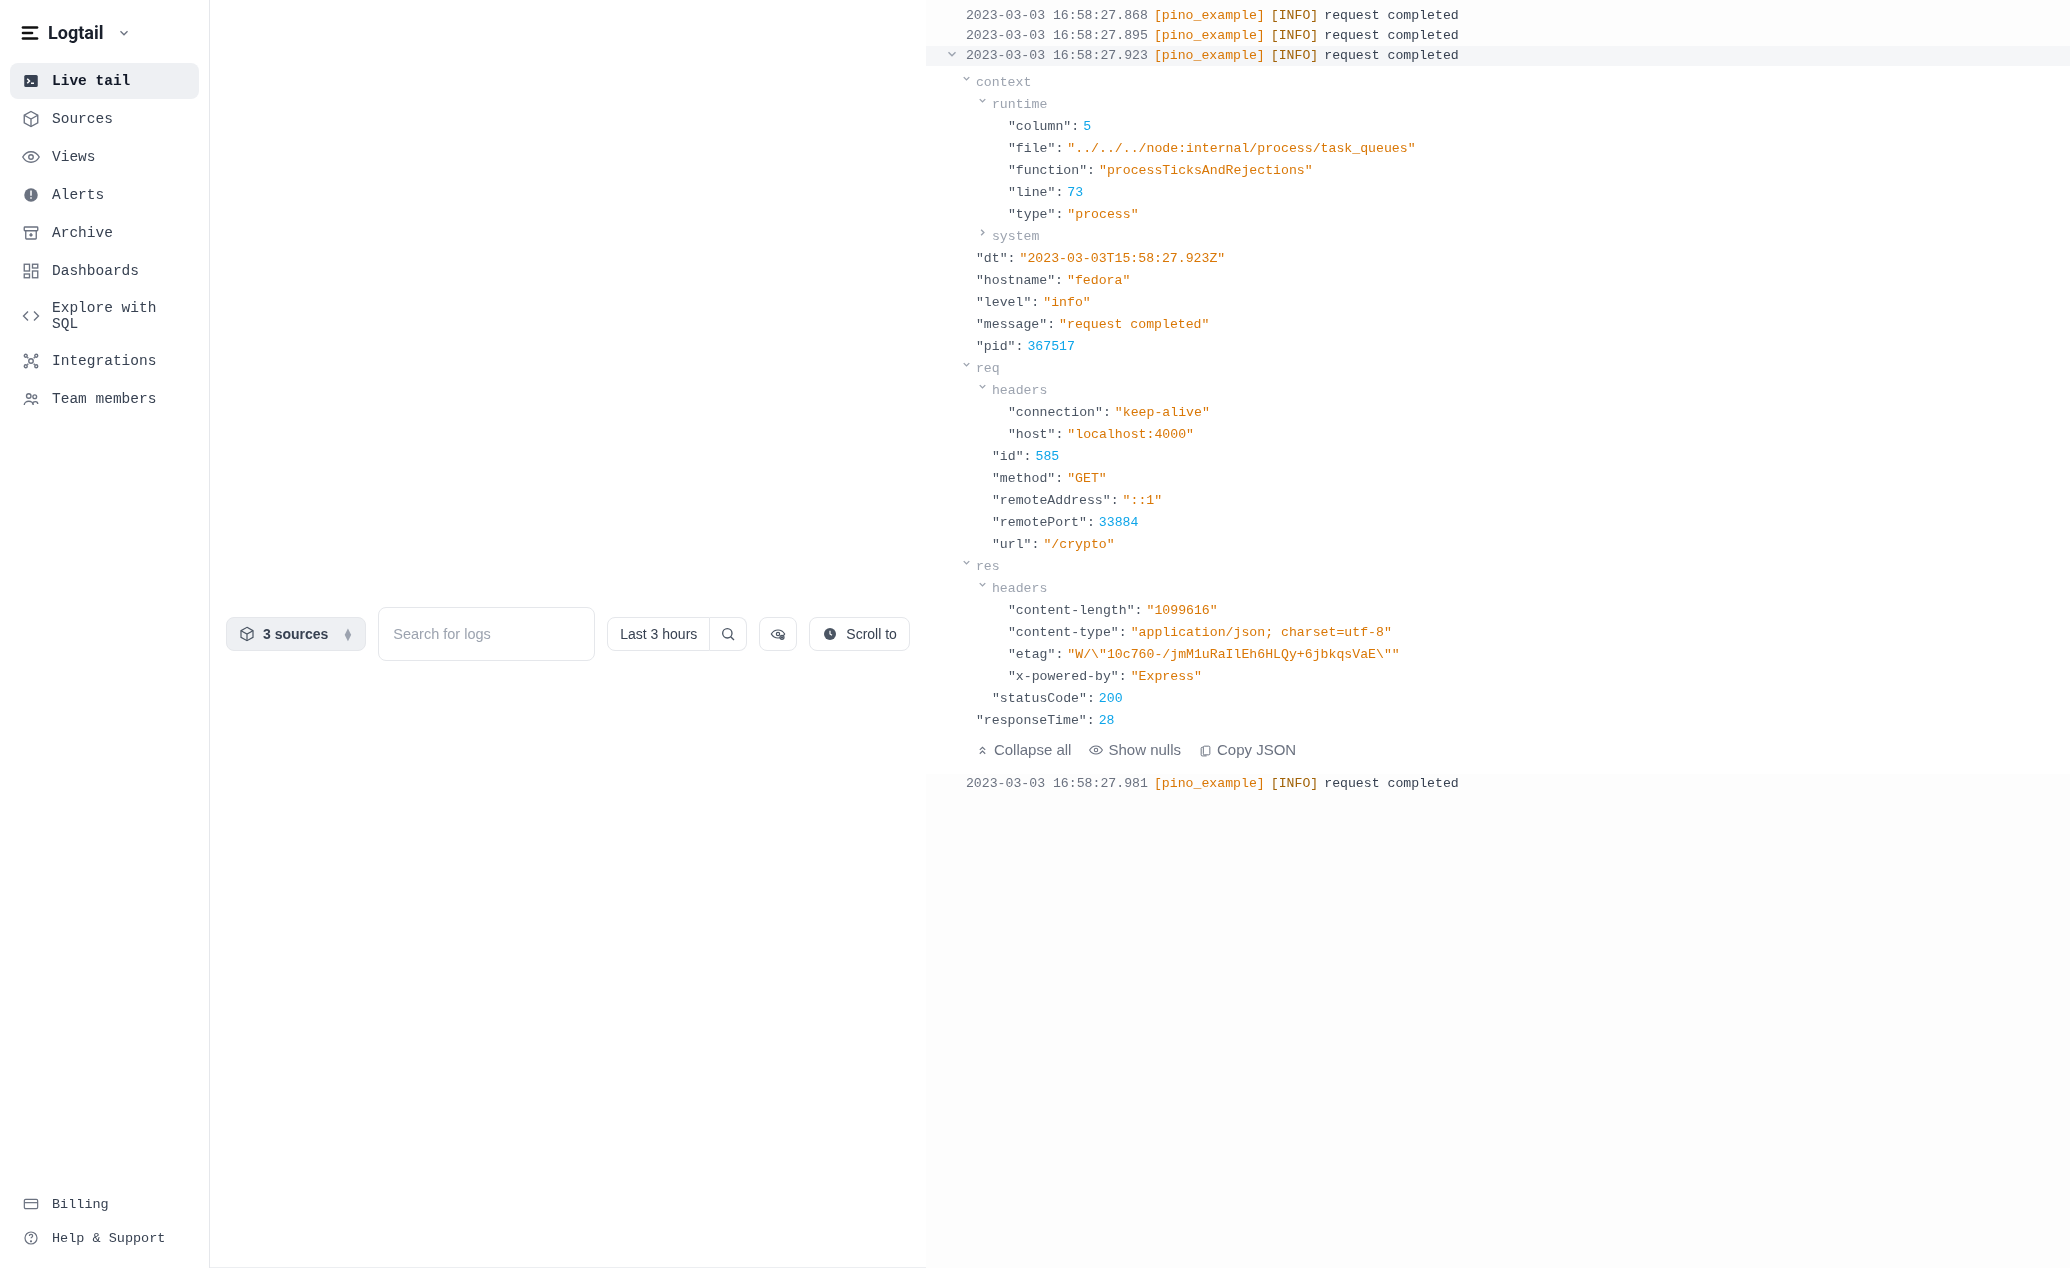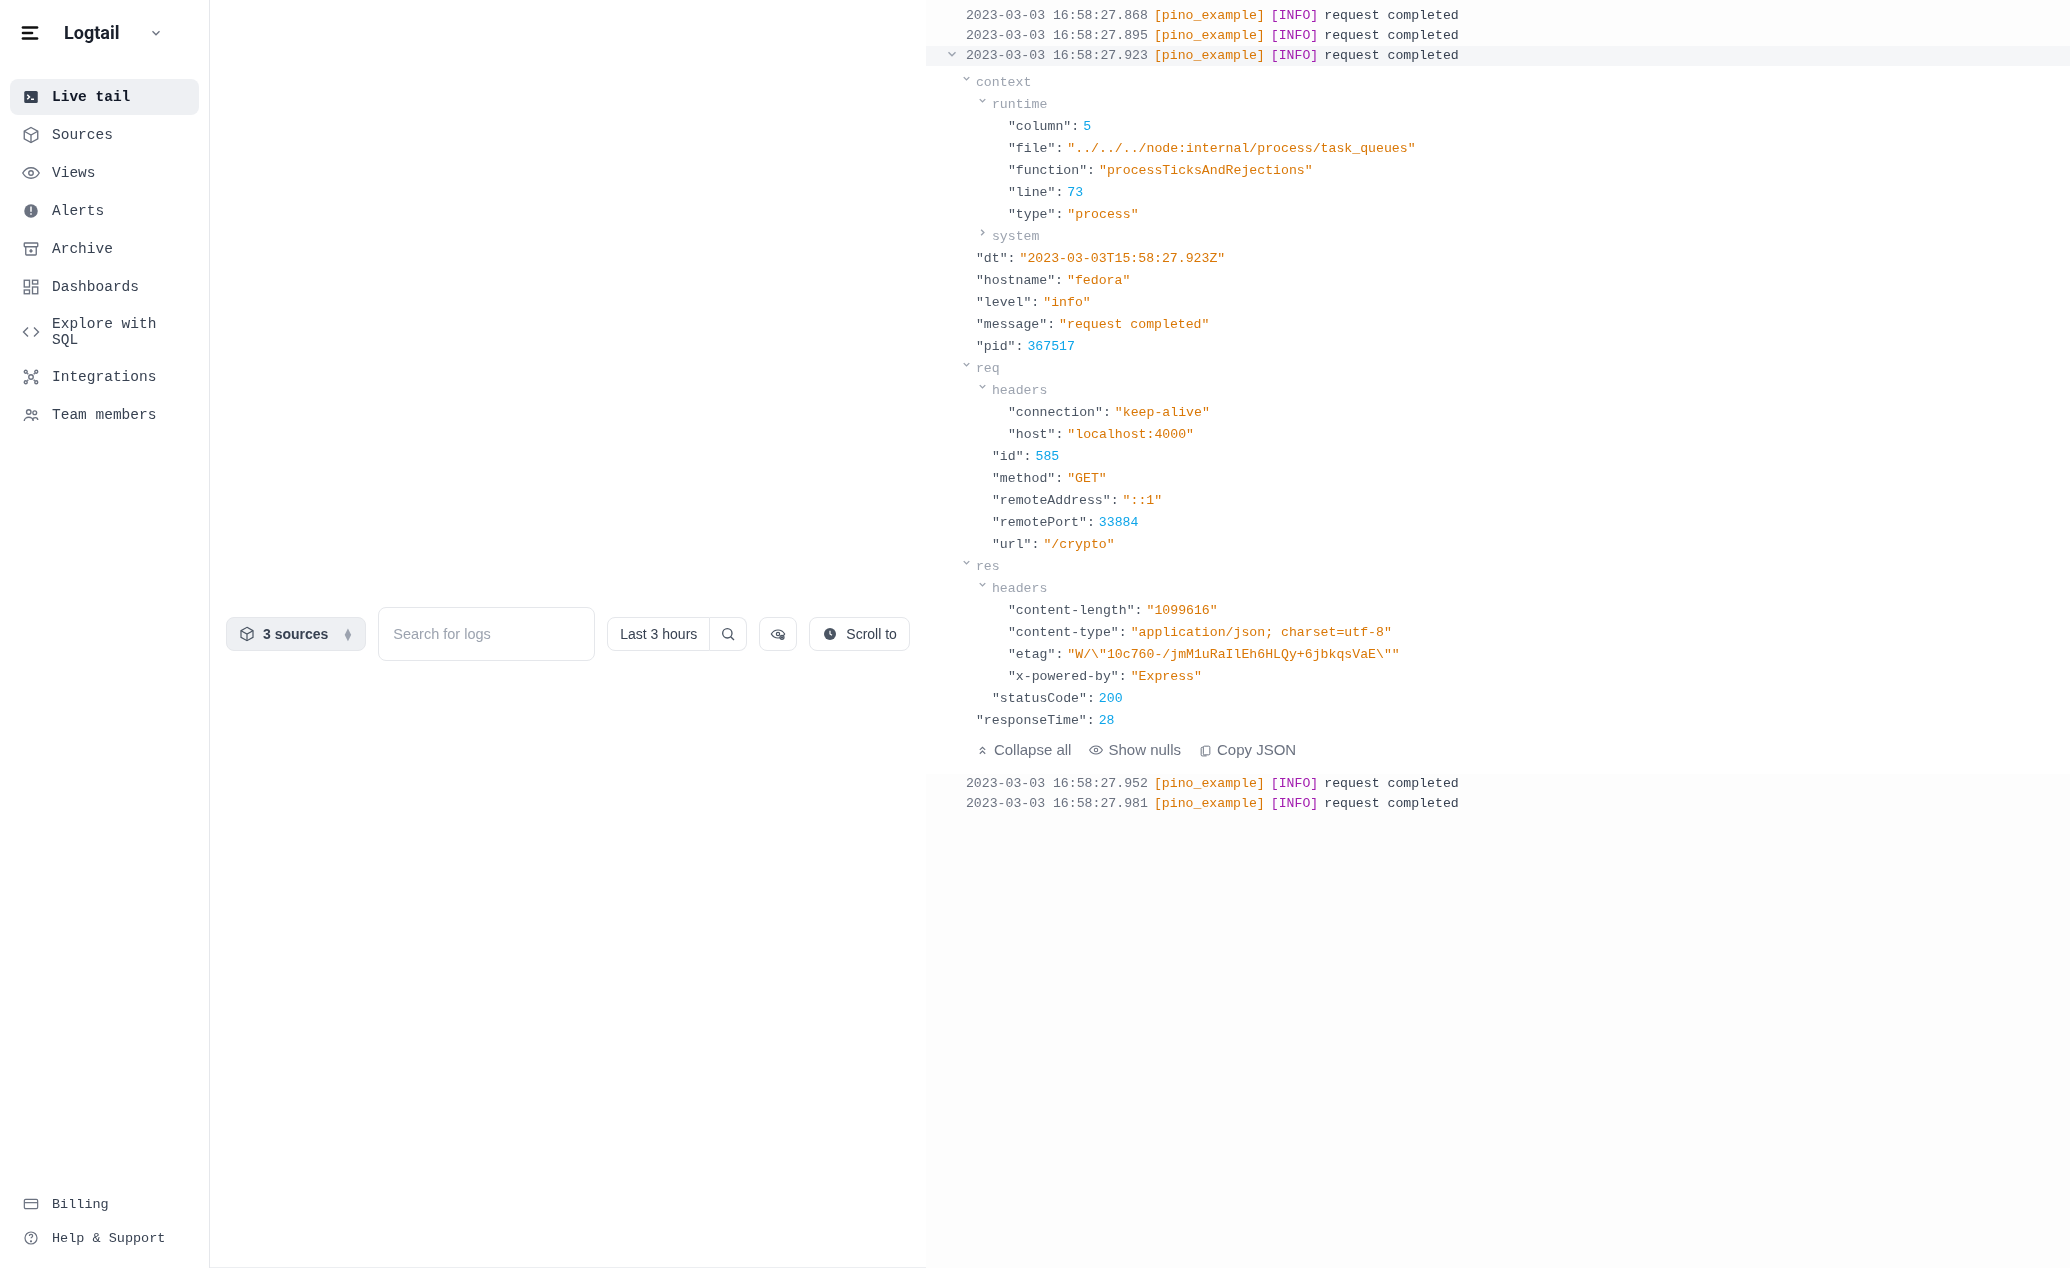--- a/index.html
+++ b/index.html
@@ -1,20 +1,20 @@
 <!DOCTYPE html>
 <html><head>
 <meta charset="utf-8">
 <style>
 * { margin: 0; padding: 0; box-sizing: border-box; }
 body { font-family: -apple-system, BlinkMacSystemFont, "Segoe UI", Roboto, sans-serif; font-size: 14px; color: #1a202c; background: #fff; }
 .app { display: flex; height: 100vh; }
 
 .sidebar { width: 210px; background: #fff; border-right: 1px solid #e5e7eb; display: flex; flex-direction: column; padding: 14px 10px; }
-.brand { display: flex; align-items: center; gap: 24px; padding: 8px 10px 36px; font-weight: 700; font-size: 18px; }
+.brand { display: flex; align-items: center; gap: 8px; padding: 8px 10px 20px; font-weight: 700; font-size: 18px; }
 .brand .chev { margin-left: 6px; color: #6b7280; }
 .nav { display: flex; flex-direction: column; gap: 2px; }
 .nav-item { display: flex; align-items: center; gap: 12px; padding: 9px 12px; border-radius: 8px; color: #374151; cursor: pointer; font-size: 14.5px; font-family: Liberation Mono, monospace; }
 .nav-item.active { background: #eef0f3; color: #111827; font-weight: 600; }
 .nav-item .ic { width: 18px; height: 18px; display: flex; align-items: center; justify-content: center; color: #6b7280; }
 .nav-item.active .ic { color: #374151; }
 .spacer { flex: 1; }
 .bottom-nav .nav-item { font-size: 13.5px; padding: 7px 12px; }
 
 .main { flex: 1; display: flex; flex-direction: row; background: #fdfdfd; min-width: 0; }
@@ -32,21 +32,21 @@
 .btn-group .btn:first-child { border-radius: 8px 0 0 8px; border-left-width:1px;}
 .btn-group .btn:last-child { border-radius: 0 8px 8px 0; }
 .icon-btn { padding: 8px 10px; }
 
 .log-view { flex:1; overflow-y:auto; font-family: "SFMono-Regular", Consolas, "Liberation Mono", Menlo, monospace; font-size: 13.2px; line-height: 20px; padding-top: 6px; padding-bottom: 20px;}
 .log-row { display:flex; align-items:flex-start; padding: 0 12px; }
 .gutter { width: 28px; display:flex; justify-content:center; padding-top:1px;}
 .gutter .caret { color:#9ca3af; cursor:pointer; width:14px; height:14px;}
 .ts { color:#6b7280; }
 .src { color:#d97706; margin-left: 6px;}
-.lvl { color:#a21caf; margin-left: 6px; margin-top: 20px;}
+.lvl { color:#a16207; margin-left: 6px; margin-top: 20px;}
 .msg { color:#374151; margin-left: 6px;}
 .log-row.expanded { background:#f5f6f8; }
 
 .expanded-block { background:#fff; padding: 6px 0 4px; }
 .json-line { padding: 1px 0 1px 0; display:flex; }
 .json-indent-1 { padding-left: 50px; }
 .json-indent-2 { padding-left: 66px; }
 .json-indent-3 { padding-left: 82px; }
 .toggler { width:14px; display:inline-flex; justify-content:center; color:#9ca3af; cursor:pointer; margin-right:2px; margin-left:-16px;}
 .key-label { color:#9ca3af; cursor:pointer;}
@@ -478,21 +478,17 @@
                   <path d="M8 6H6a2 2 0 00-2 2v12a2 2 0 002 2h8"></path>
                 </svg>
               </span>
             <span>Copy JSON</span>
           </span>
         </div>
       </div>
 
       <div class="log-row">
         <span class="gutter"></span>
-        <span><span class="ts">2023-03-03 16:58:27.952</span><span class="src">[pino_example]</span><span class="lvl">[INFO]</span><span class="msg">request completed</span></span>
-      </div>
-      <div class="log-row">
-        <span class="gutter"></span>
         <span><span class="ts">2023-03-03 16:58:27.981</span><span class="src">[pino_example]</span><span class="lvl">[INFO]</span><span class="msg">request completed</span></span>
       </div>
     </div>
   </main>
 </div>
 
 </body></html>

